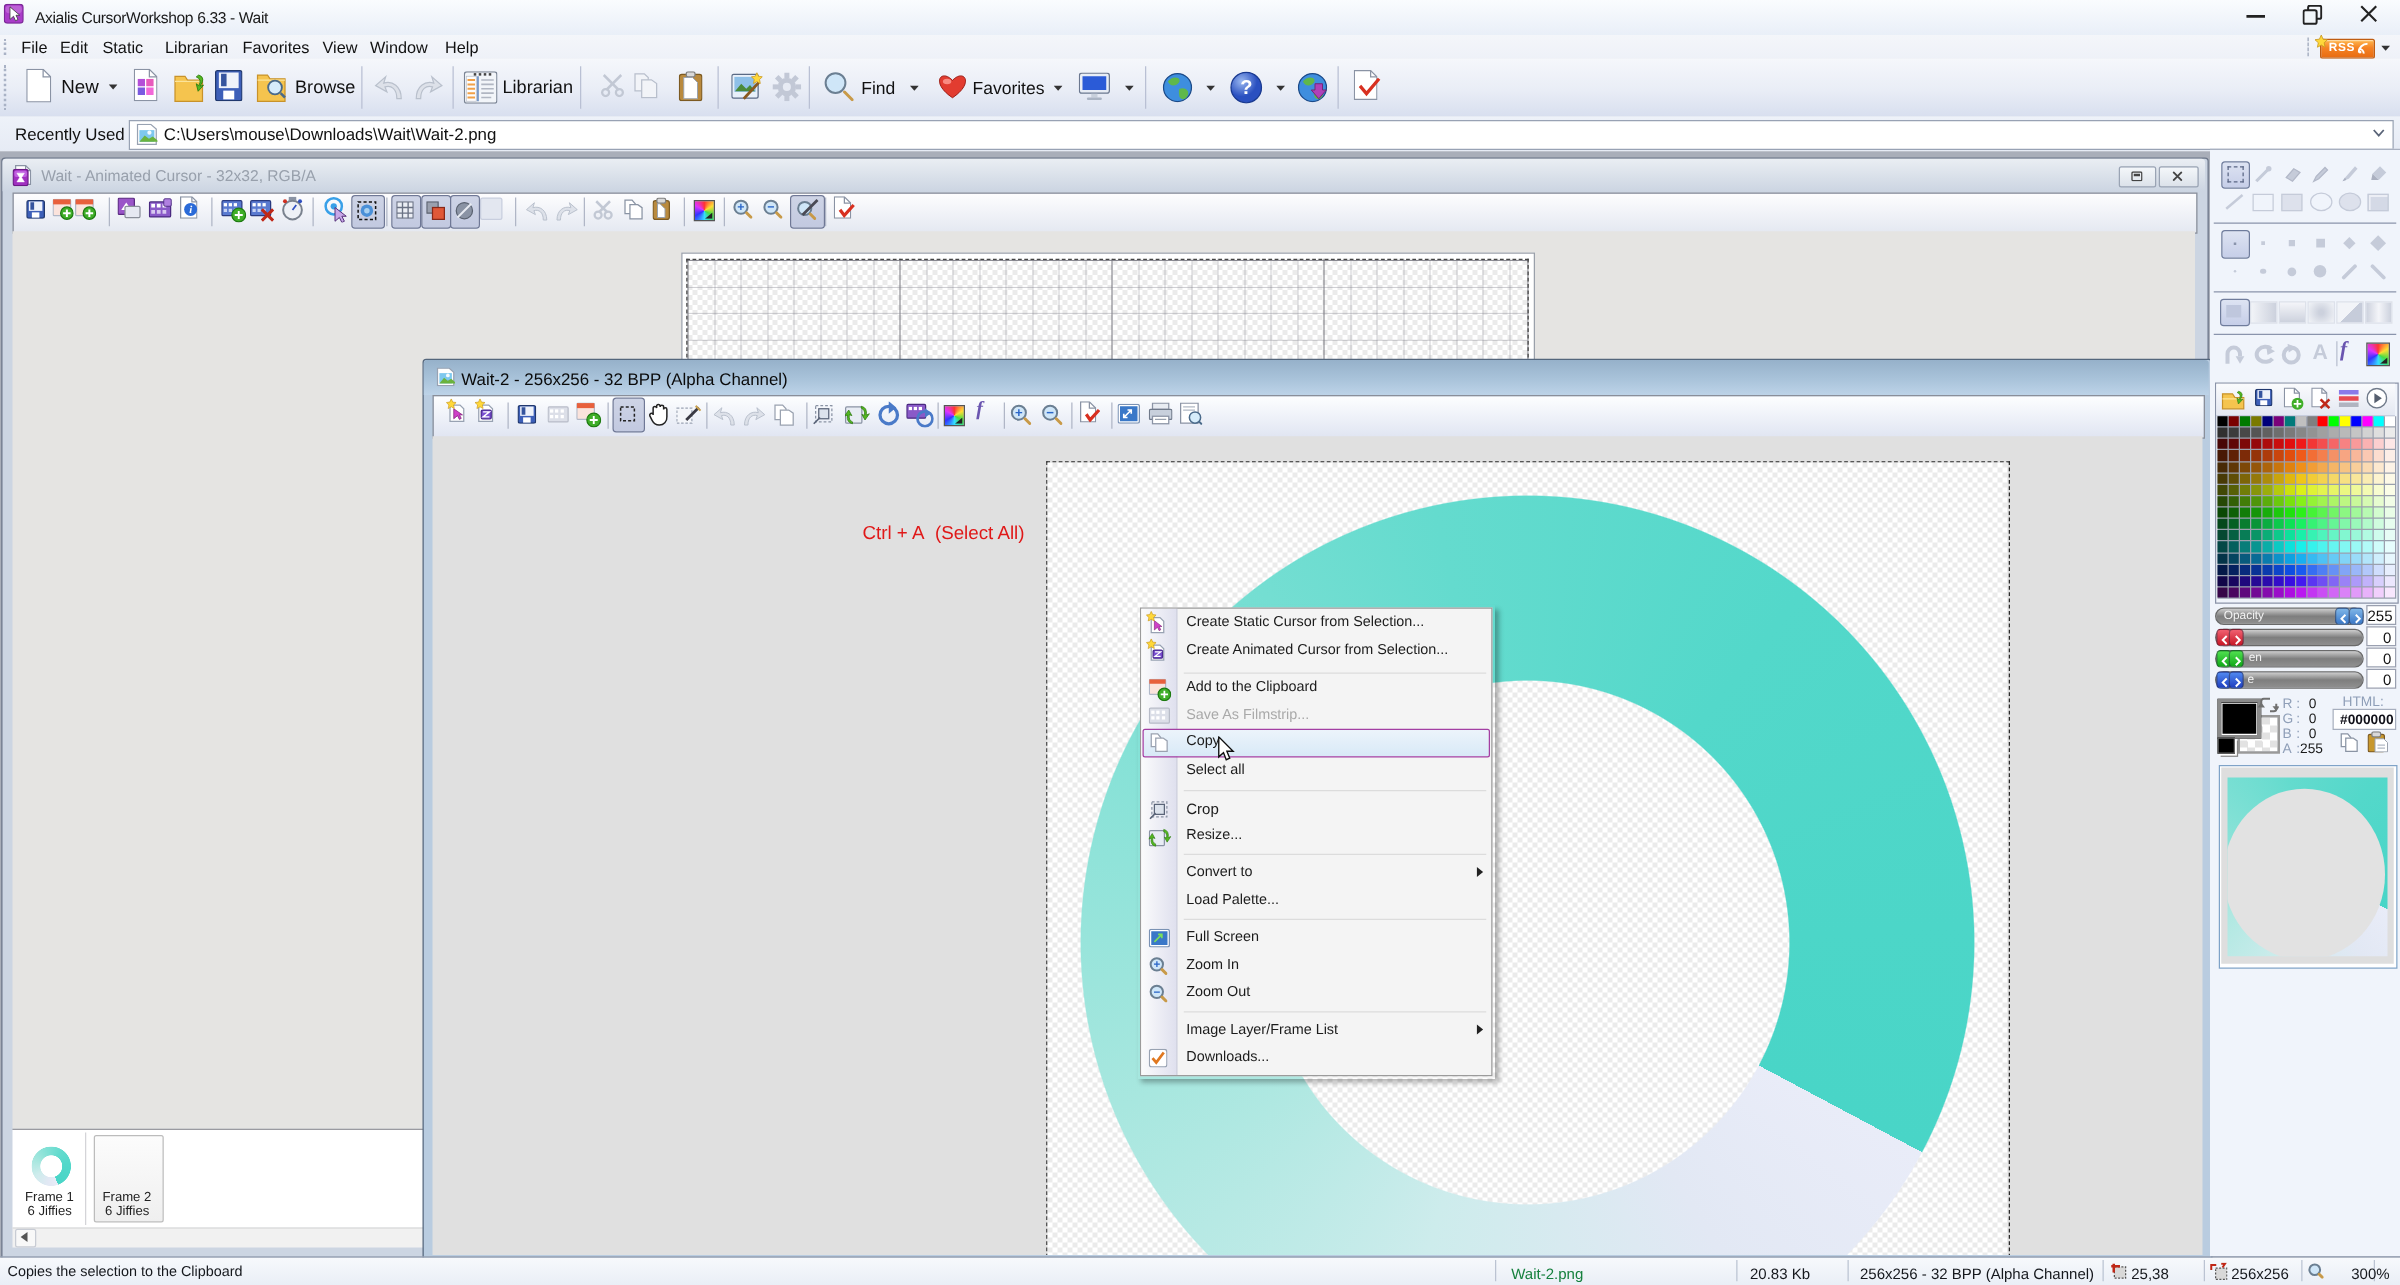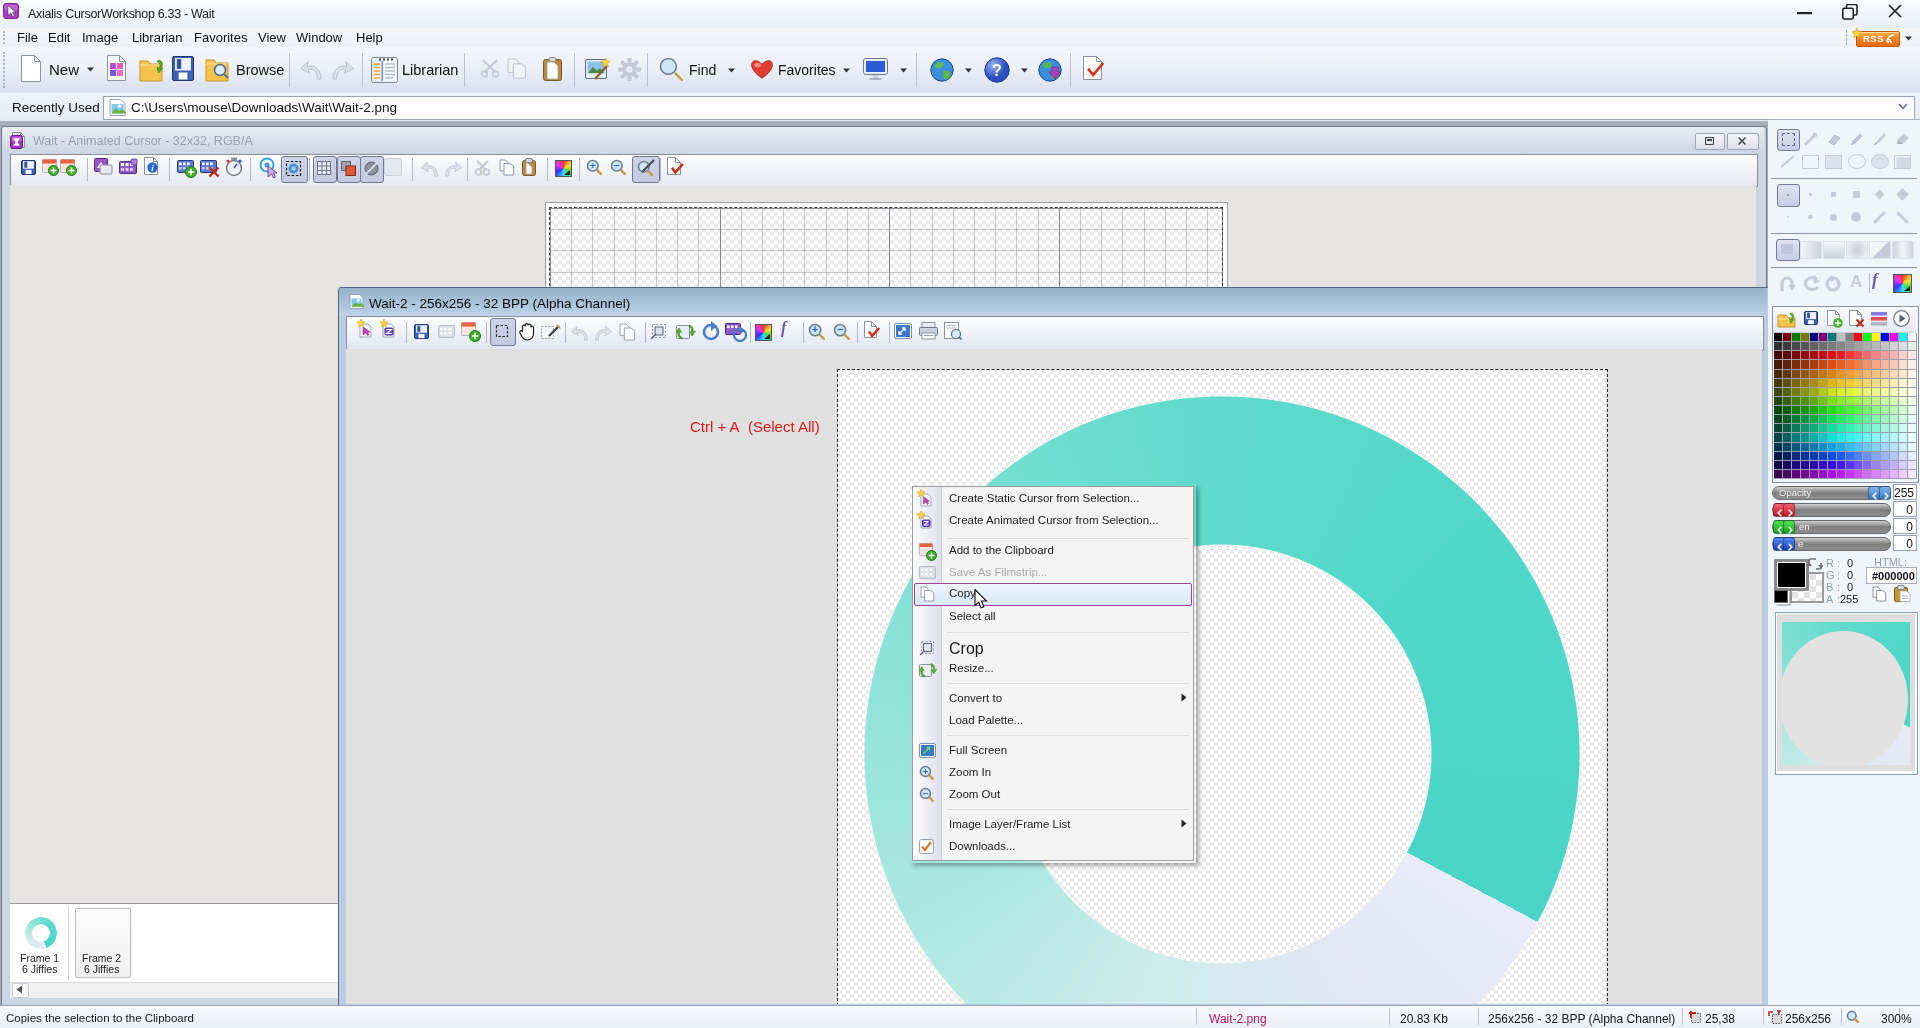--- a/index.html
+++ b/index.html
@@ -17,21 +17,21 @@
     <rect x="4.5" y="0.5" width="10.5" height="10.5" rx="1.5" fill="none" stroke="#222" stroke-width="1.6"></rect>
     <rect x="0.8" y="4.2" width="10.5" height="10.8" rx="1.5" fill="#f2f6fa" stroke="#222" stroke-width="1.6"></rect>
   </svg>
 <svg class="ab" style="left:1888px;top:4px" width="14" height="14" viewBox="0 0 14 14">
     <path d="M1,1 L13,13 M13,1 L1,13" stroke="#222" stroke-width="1.7"></path>
   </svg>
 <div class="ab" style="left:0px;top:28px;width:1920px;height:19px;background:linear-gradient(#f4f6fa,#eef1f8);border-bottom:1px solid #e2e6ef"></div>
 <div class="ab" style="left:3px;top:31px;width:2px;height:13px;border-left:2px dotted #a9b2c5"></div>
 <div class="ab" style="left:17px;top:30px;font-size:13px;color:#111;white-space:nowrap;">File</div>
 <div class="ab" style="left:48px;top:30px;font-size:13px;color:#111;white-space:nowrap;">Edit</div>
-<div class="ab" style="left:82px;top:30px;font-size:13px;color:#111;white-space:nowrap;">Image</div>
+<div class="ab" style="left:82px;top:30px;font-size:13px;color:#111;white-space:nowrap;">Static</div>
 <div class="ab" style="left:132px;top:30px;font-size:13px;color:#111;white-space:nowrap;">Librarian</div>
 <div class="ab" style="left:194px;top:30px;font-size:13px;color:#111;white-space:nowrap;">Favorites</div>
 <div class="ab" style="left:258px;top:30px;font-size:13px;color:#111;white-space:nowrap;">View</div>
 <div class="ab" style="left:296px;top:30px;font-size:13px;color:#111;white-space:nowrap;">Window</div>
 <div class="ab" style="left:356px;top:30px;font-size:13px;color:#111;white-space:nowrap;">Help</div>
 <div class="ab" style="left:1846px;top:30px;width:1px;height:15px;border-left:1px dashed #9aa4b8"></div>
 <div class="ab" style="left:1856px;top:31px;width:42px;height:14px;background:linear-gradient(#ffb84e,#f58223 45%,#e86c12);border:1px solid #c05c10;border-radius:2px;box-shadow:inset 0 1px 0 #ffd9a0"></div>
 <div class="ab" style="left:1863px;top:33px;font-size:9.5px;color:#fff;white-space:nowrap;font-weight:bold;letter-spacing:0.5px;">RSS</div>
 <svg class="ab" style="left:1886px;top:34px" width="9" height="9" viewBox="0 0 9 9">
     <path d="M1,8 a7,7 0 0 1 7,-7 M1,5 a4,4 0 0 1 4,4" stroke="#fff" stroke-width="1.6" fill="none"></path>
@@ -602,21 +602,21 @@
 <div class="ab" style="left:947px;top:683px;width:242px;height:1px;background:#dcdcdc"></div>
 <div class="ab" style="left:947px;top:735px;width:242px;height:1px;background:#dcdcdc"></div>
 <div class="ab" style="left:947px;top:809px;width:242px;height:1px;background:#dcdcdc"></div>
 <div class="ab" style="left:914px;top:583px;width:276px;height:21px;background:linear-gradient(#ecf4fb,#d8e9f7);border:1px solid #a33fa3;border-radius:2px"></div>
 <div class="ab" style="left:949px;top:492px;font-size:11.5px;color:#1c1c1c;white-space:nowrap;">Create Static Cursor from Selection...</div>
 <div class="ab" style="left:949px;top:514px;font-size:11.5px;color:#1c1c1c;white-space:nowrap;">Create Animated Cursor from Selection...</div>
 <div class="ab" style="left:949px;top:544px;font-size:11.5px;color:#1c1c1c;white-space:nowrap;">Add to the Clipboard</div>
 <div class="ab" style="left:949px;top:566px;font-size:11.5px;color:#a9a9a9;white-space:nowrap;">Save As Filmstrip...</div>
 <div class="ab" style="left:949px;top:587px;font-size:11.5px;color:#1c1c1c;white-space:nowrap;">Copy</div>
 <div class="ab" style="left:949px;top:610px;font-size:11.5px;color:#1c1c1c;white-space:nowrap;">Select all</div>
-<div class="ab" style="left:949px;top:640px;font-size:16px;color:#1c1c1c;white-space:nowrap;">Crop</div>
+<div class="ab" style="left:949px;top:640px;font-size:12px;color:#1c1c1c;white-space:nowrap;">Crop</div>
 <div class="ab" style="left:949px;top:662px;font-size:11.5px;color:#1c1c1c;white-space:nowrap;">Resize...</div>
 <div class="ab" style="left:949px;top:692px;font-size:11.5px;color:#1c1c1c;white-space:nowrap;">Convert to</div>
 <div class="ab" style="left:949px;top:714px;font-size:11.5px;color:#1c1c1c;white-space:nowrap;">Load Palette...</div>
 <div class="ab" style="left:949px;top:744px;font-size:11.5px;color:#1c1c1c;white-space:nowrap;">Full Screen</div>
 <div class="ab" style="left:949px;top:766px;font-size:11.5px;color:#1c1c1c;white-space:nowrap;">Zoom In</div>
 <div class="ab" style="left:949px;top:788px;font-size:11.5px;color:#1c1c1c;white-space:nowrap;">Zoom Out</div>
 <div class="ab" style="left:949px;top:818px;font-size:11.5px;color:#1c1c1c;white-space:nowrap;">Image Layer/Frame List</div>
 <div class="ab" style="left:949px;top:840px;font-size:11.5px;color:#1c1c1c;white-space:nowrap;">Downloads...</div>
 <svg class="ab" style="left:1181px;top:693px" width="6" height="9" viewBox="0 0 6 9">
     <polygon points="0.5,0.5 0.5,8.5 5.5,4.5" fill="#222"></polygon>
@@ -1140,21 +1140,21 @@
   </div>
 <div class="ab" style="left:0px;top:1005px;width:1920px;height:23px;background:linear-gradient(#f7f9fc,#e9eef6);border-top:1px solid #95a0b2"></div>
 <div class="ab" style="left:6px;top:1012px;font-size:11.5px;color:#15181d;white-space:nowrap;">Copies the selection to the Clipboard</div>
 <div class="ab" style="left:1196px;top:1008px;width:1px;height:17px;background:#bbc3d2"></div>
 <div class="ab" style="left:1389px;top:1008px;width:1px;height:17px;background:#bbc3d2"></div>
 <div class="ab" style="left:1478px;top:1008px;width:1px;height:17px;background:#bbc3d2"></div>
 <div class="ab" style="left:1682px;top:1008px;width:1px;height:17px;background:#bbc3d2"></div>
 <div class="ab" style="left:1763px;top:1008px;width:1px;height:17px;background:#bbc3d2"></div>
 <div class="ab" style="left:1841px;top:1008px;width:1px;height:17px;background:#bbc3d2"></div>
 <div class="ab" style="left:1899px;top:1008px;width:1px;height:17px;background:#bbc3d2"></div>
-<div class="ab" style="left:1209px;top:1012px;font-size:12px;color:#be185d;white-space:nowrap;text-align:center;">Wait-2.png</div>
+<div class="ab" style="left:1209px;top:1012px;font-size:12px;color:#15803d;white-space:nowrap;text-align:center;">Wait-2.png</div>
 <div class="ab" style="left:1400px;top:1012px;font-size:12px;color:#15181d;white-space:nowrap;">20.83 Kb</div>
 <div class="ab" style="left:1488px;top:1012px;font-size:12px;color:#15181d;white-space:nowrap;">256x256 - 32 BPP (Alpha Channel)</div>
 <svg class="ab" style="left:1688px;top:1010px" width="14" height="14" viewBox="0 0 14 14">
     <rect x="3.5" y="3.5" width="9" height="9" fill="#d8d8d8" stroke="#555" stroke-dasharray="1.6 1.2"></rect>
     <line x1="1" y1="3" x2="8" y2="3" stroke="#c02818" stroke-width="2"></line>
     <line x1="3" y1="1" x2="3" y2="8" stroke="#c02818" stroke-width="2"></line>
   </svg>
 <div class="ab" style="left:1705px;top:1012px;font-size:12px;color:#15181d;white-space:nowrap;">25,38</div>
 <svg class="ab" style="left:1768px;top:1010px" width="14" height="14" viewBox="0 0 14 14">
     <rect x="4.5" y="4.5" width="9" height="9" fill="#d8d8d8" stroke="#555" stroke-dasharray="1.6 1.2"></rect>

